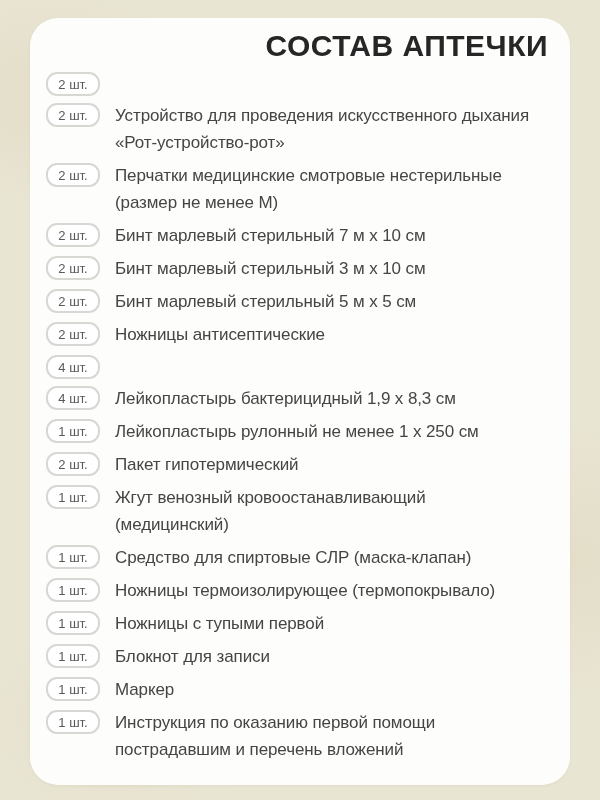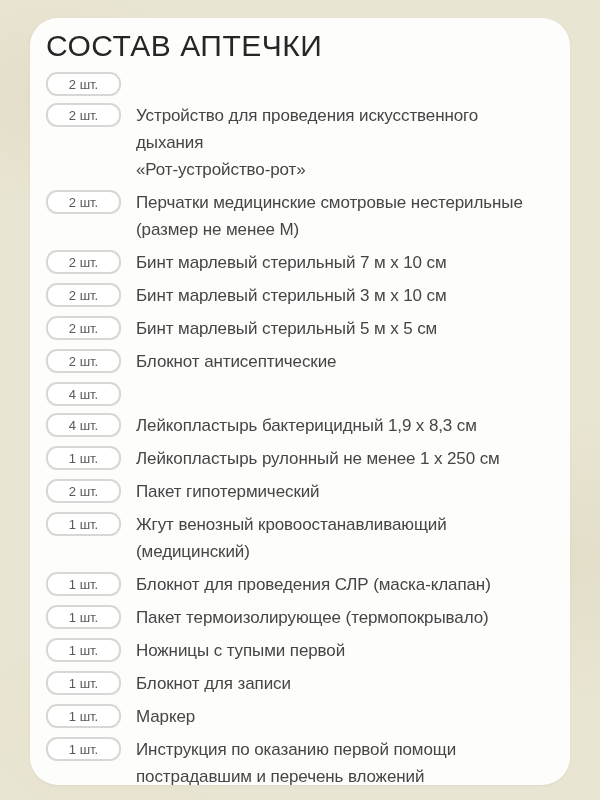--- a/index.html
+++ b/index.html
@@ -30,40 +30,40 @@
     position:absolute;
     left:30px;right:30px;top:18px;bottom:15px;
     background:var(--card);
     border-radius:28px;
     padding:11px 22px 16px 16px;
     box-shadow:0 1px 3px rgba(120,110,80,0.08);
     overflow:hidden;
   }
   .title{
     font-size:30px;
-    font-weight:normal;
+    font-weight:bold;
     letter-spacing:0.5px;
     color:var(--title);
-    text-align:left;
+    text-align:right;
     line-height:34px;
     margin-bottom:8px;
   }
   .items{
     display:flex;
     flex-direction:column;
     gap:6px;
   }
   .row{
     display:flex;
     align-items:flex-start;
     gap:15px;
   }
   .badge{
     flex:0 0 auto;
-    width:75px;
+    width:54px;
     height:24px;
     margin-top:1px;
     border:2.5px solid var(--badge-border);
     border-radius:11px;
     background:#ffffff;
     color:var(--badge-text);
     font-size:13px;
     line-height:19px;
     display:flex;
     align-items:center;
@@ -112,21 +112,21 @@
     <span class="item-name">Бинт марлевый стерильный 3 м х 10 см</span>
   </div>
 
   <div class="row">
     <span class="badge">2 шт.</span>
     <span class="item-name">Бинт марлевый стерильный 5 м х 5 см</span>
   </div>
 
   <div class="row">
     <span class="badge">2 шт.</span>
-    <span class="item-name">Блокнот антисептические</span>
+    <span class="item-name">Ножницы антисептические</span>
   </div>
 
   <div class="row">
     <span class="badge">4 шт.</span>
   </div>
 
   <div class="row">
     <span class="badge">4 шт.</span>
     <span class="item-name">Лейкопластырь бактерицидный 1,9 х 8,3 см</span>
   </div>
@@ -142,26 +142,26 @@
   </div>
 
   <div class="row">
     <span class="badge">1 шт.</span>
     <span class="item-name">Жгут венозный кровоостанавливающий
 (медицинский)</span>
   </div>
 
   <div class="row">
     <span class="badge">1 шт.</span>
-    <span class="item-name">Блокнот для проведения СЛР (маска-клапан)</span>
+    <span class="item-name">Средство для спиртовые СЛР (маска-клапан)</span>
   </div>
 
   <div class="row">
     <span class="badge">1 шт.</span>
-    <span class="item-name">Пакет термоизолирующее (термопокрывало)</span>
+    <span class="item-name">Ножницы термоизолирующее (термопокрывало)</span>
   </div>
 
   <div class="row">
     <span class="badge">1 шт.</span>
     <span class="item-name">Ножницы с тупыми первой</span>
   </div>
 
   <div class="row">
     <span class="badge">1 шт.</span>
     <span class="item-name">Блокнот для записи</span>

